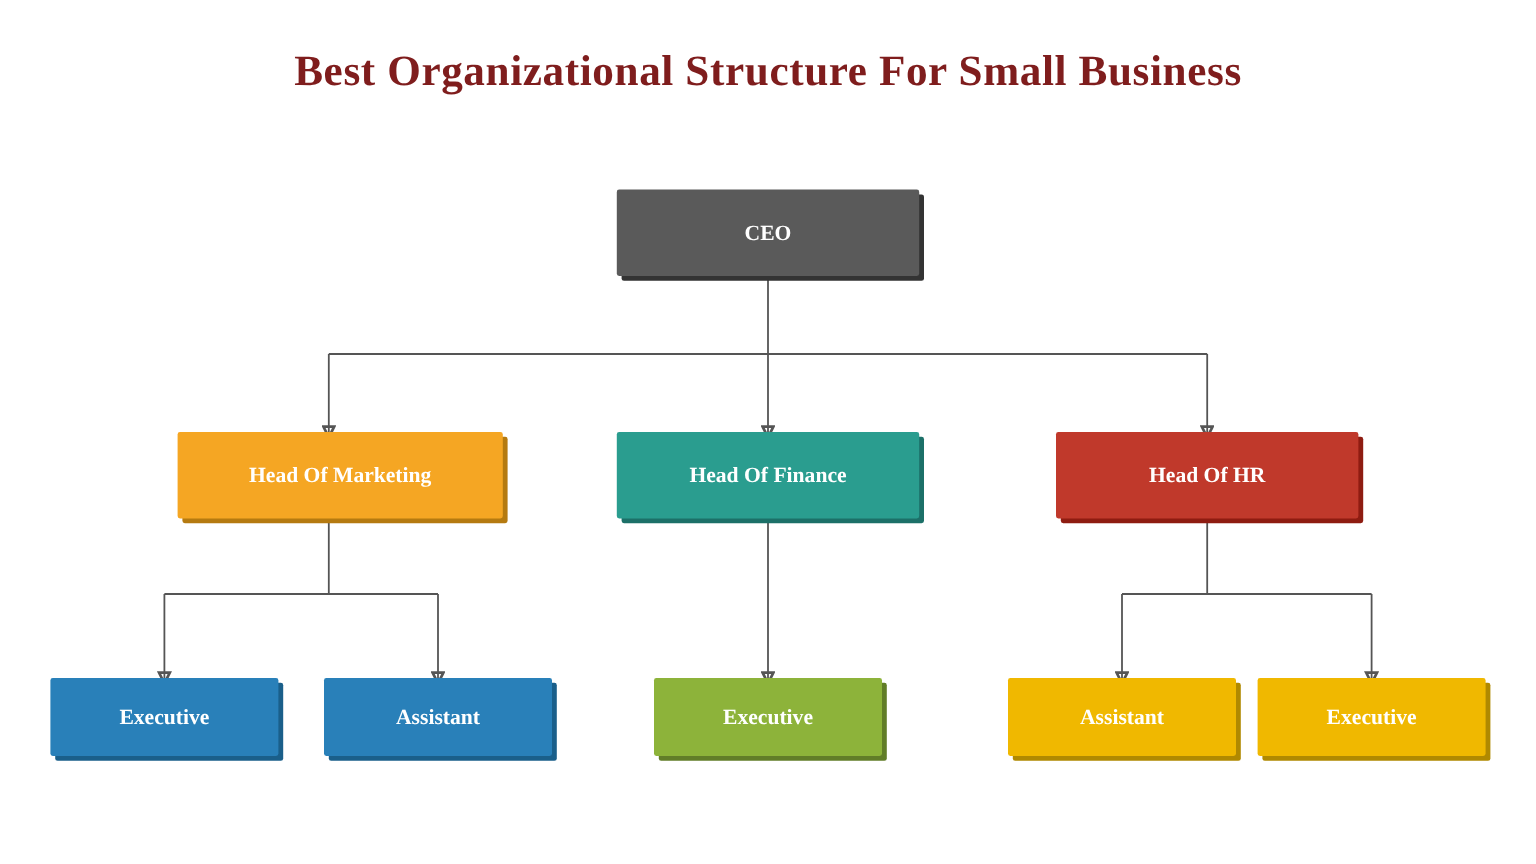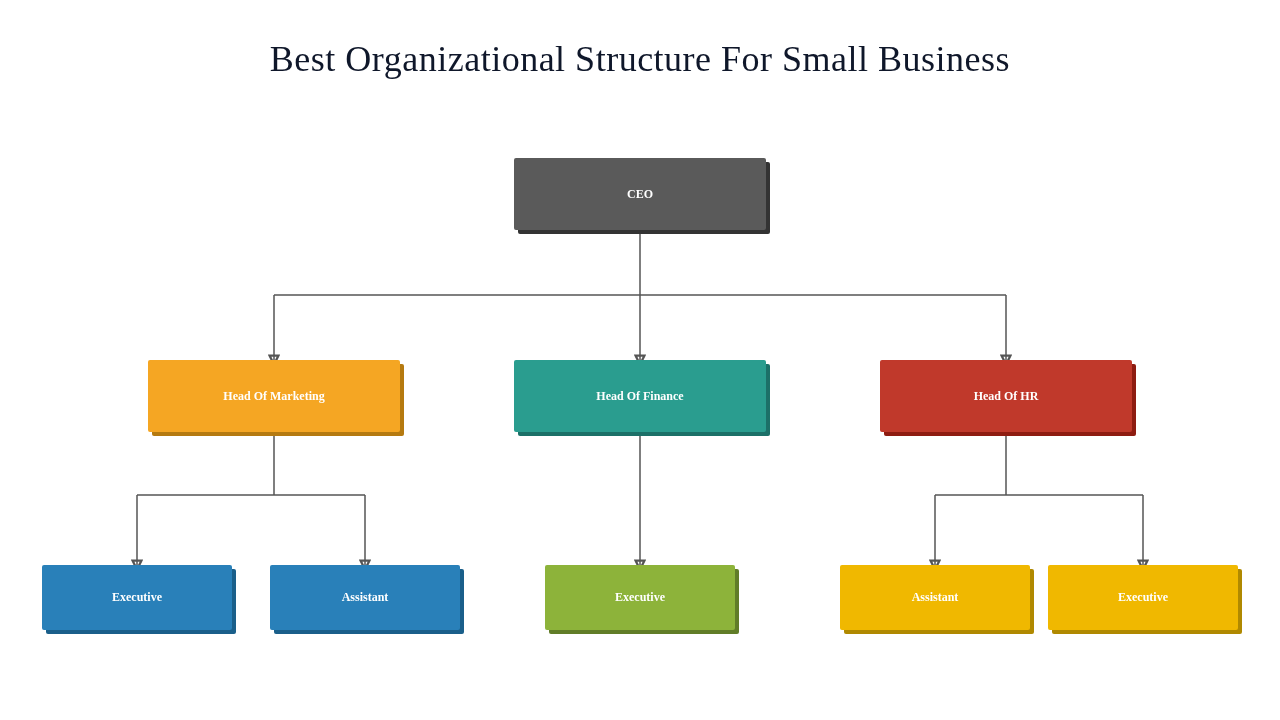--- a/index.html
+++ b/index.html
@@ -8,61 +8,61 @@
       width: 1280px;
       height: 720px;
       background: #ffffff;
       font-family: Georgia, 'Times New Roman', serif;
       overflow: hidden;
     }
 
     .page-title {
       text-align: center;
       font-size: 36px;
-      font-weight: normal;
-      color: #0f172a;
+      font-weight: bold;
+      color: #7f1d1d;
       padding-top: 38px;
       padding-bottom: 10px;
       letter-spacing: 0.5px;
     }
 
     .org-chart {
       position: relative;
       width: 1280px;
       height: 610px;
       margin-top: 10px;
     }
 
     
     .box {
       position: absolute;
       display: flex;
       align-items: center;
       justify-content: center;
       font-weight: bold;
-      font-size: 12px;
+      font-size: 18px;
       color: #ffffff;
       text-align: center;
       border-radius: 2px;
     }
 
     
     .box-ceo {
       background: #5a5a5a;
       width: 252px;
       height: 72px;
       left: 514px;
       top: 58px;
       box-shadow: 4px 4px 0px #333;
     }
 
     
     .box-marketing {
       background: #F5A623;
-      width: 252px;
+      width: 271px;
       height: 72px;
       left: 148px;
       top: 260px;
       box-shadow: 4px 4px 0px #b57a10;
     }
 
     
     .box-finance {
       background: #2a9d8f;
       width: 252px;

